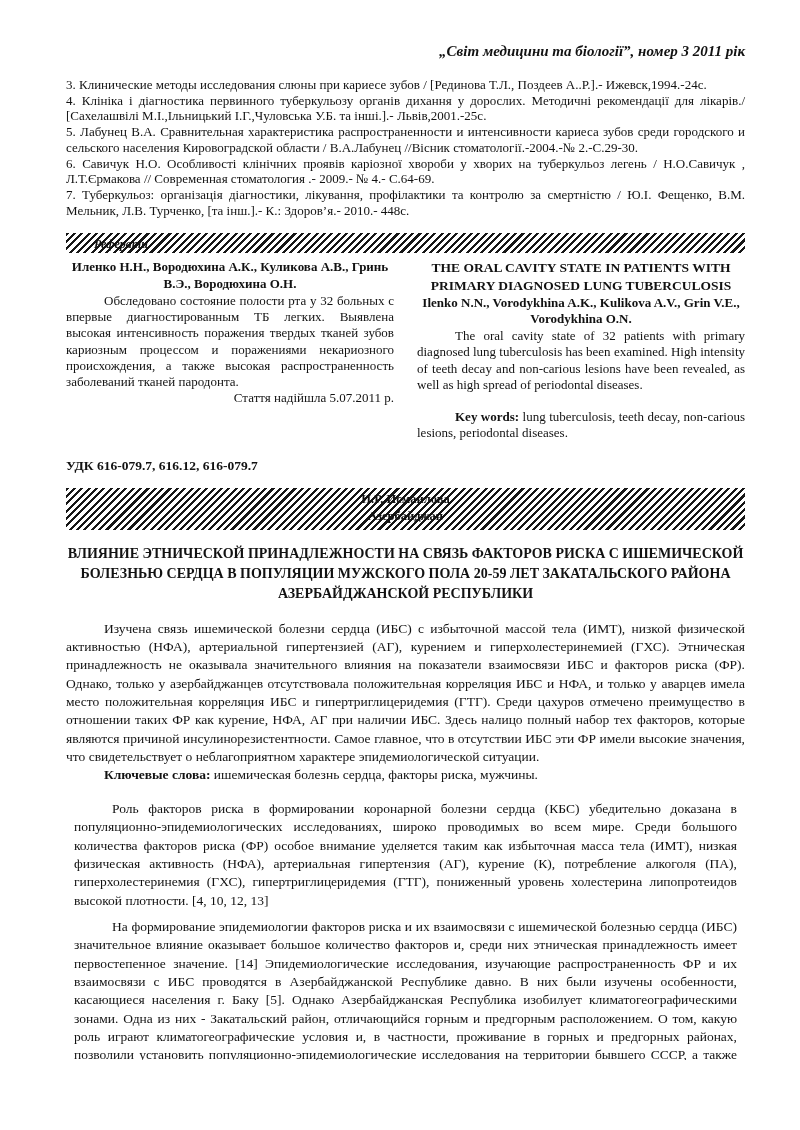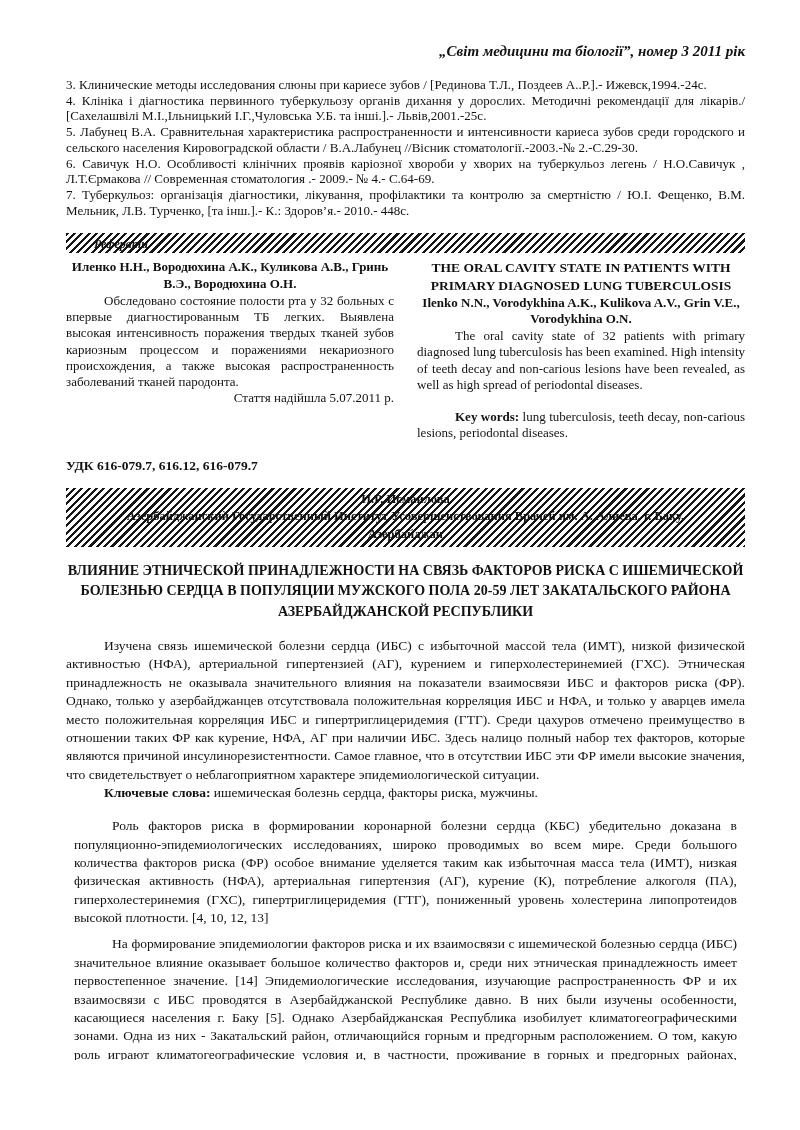--- a/index.html
+++ b/index.html
@@ -101,21 +101,21 @@
 </head>
 <body>
 
 <div class="page">
 
   <p class="journal-header">„Світ медицини та біології”, номер 3 2011 рік</p>
 
   <div class="refs">
     <p>3.  Клинические методы исследования слюны при кариесе зубов / [Рединова Т.Л., Поздеев А..Р.].- Ижевск,1994.-24с.</p>
     <p>4. Клініка і діагностика первинного туберкульозу органів дихання у дорослих. Методичні рекомендації для лікарів./ [Сахелашвілі М.І.,Ільницький І.Г.,Чуловська У.Б. та інші.].- Львів,2001.-25с.</p>
-    <p>5.  Лабунец В.А. Сравнительная характеристика распространенности и интенсивности кариеса зубов среди городского и сельского населения Кировоградской области / В.А.Лабунец //Вісник стоматології.-2003.-№ 2.-С.29-30.</p>
+    <p>5.  Лабунец В.А. Сравнительная характеристика распространенности и интенсивности кариеса зубов среди городского и сельского населения Кировоградской области / В.А.Лабунец //Вісник стоматології.-2004.-№ 2.-С.29-30.</p>
     <p>6. Савичук Н.О. Особливості клінічних проявів каріозної хвороби у хворих на туберкульоз легень / Н.О.Савичук , Л.Т.Єрмакова // Современная стоматология .- 2009.- № 4.- С.64-69.</p>
     <p>7.  Туберкульоз: організація діагностики, лікування, профілактики та контролю за смертністю / Ю.І. Фещенко, В.М. Мельник, Л.В. Турченко,  [та інш.].- К.: Здоров’я.- 2010.- 448с.</p>
   </div>
 
   <div class="band1 hatch">
     <span class="band1-label">Реферати</span>
   </div>
 
   <div class="cols">
 
@@ -131,21 +131,20 @@
       <p class="abody">The oral cavity state of 32 patients with primary diagnosed lung tuberculosis has been examined. High intensity of teeth decay and non-carious lesions have been revealed, as well as high spread of periodontal diseases.</p>
       <p class="kw kw-gap"><span class="b">Key words:</span><span> lung tuberculosis, teeth decay, non-carious lesions, periodontal diseases.</span></p>
     </div>
 
   </div>
 
   <p class="udk">УДК 616-079.7, 616.12, 616-079.7</p>
 
   <div class="band2 hatch">
     <div>И.Р. Исмаилова</div>
-    <div>Азербайджанский Государственный Институт Усовершенствования Врачей им. А. Алиева, г. Баку,</div>
     <div>Азербайджан</div>
   </div>
 
   <p class="article-title">ВЛИЯНИЕ ЭТНИЧЕСКОЙ ПРИНАДЛЕЖНОСТИ НА СВЯЗЬ ФАКТОРОВ РИСКА С ИШЕМИЧЕСКОЙ БОЛЕЗНЬЮ СЕРДЦА В ПОПУЛЯЦИИ МУЖСКОГО ПОЛА 20-59 ЛЕТ ЗАКАТАЛЬСКОГО РАЙОНА АЗЕРБАЙДЖАНСКОЙ РЕСПУБЛИКИ</p>
 
   <p class="main-abstract">Изучена связь ишемической болезни сердца (ИБС) с избыточной массой тела (ИМТ), низкой физической активностью (НФА), артериальной гипертензией (АГ), курением и гиперхолестеринемией (ГХС). Этническая принадлежность не оказывала значительного влияния на показатели взаимосвязи ИБС и факторов риска (ФР). Однако, только у азербайджанцев отсутствовала положительная корреляция ИБС и НФА, и только у аварцев имела место положительная корреляция ИБС и гипертриглицеридемия (ГТГ). Среди цахуров отмечено преимущество в отношении таких ФР как курение, НФА, АГ при наличии ИБС. Здесь налицо полный набор тех факторов, которые являются причиной инсулинорезистентности. Самое главное, что в отсутствии ИБС эти ФР имели высокие значения, что свидетельствует о неблагоприятном характере эпидемиологической ситуации.</p>
   <p class="main-kw"><span class="b">Ключевые слова:</span><span> ишемическая болезнь сердца, факторы риска, мужчины.</span></p>
 
   <div class="body-paras">
     <p>Роль факторов риска в формировании коронарной болезни сердца (КБС) убедительно доказана в популяционно-эпидемиологических исследованиях, широко проводимых во всем мире. Среди большого количества факторов риска (ФР) особое внимание уделяется таким как избыточная масса тела (ИМТ), низкая физическая активность (НФА), артериальная гипертензия (АГ), курение (К), потребление алкоголя (ПА), гиперхолестеринемия (ГХС), гипертриглицеридемия (ГТГ), пониженный уровень холестерина липопротеидов высокой плотности. [4, 10, 12, 13]</p>

